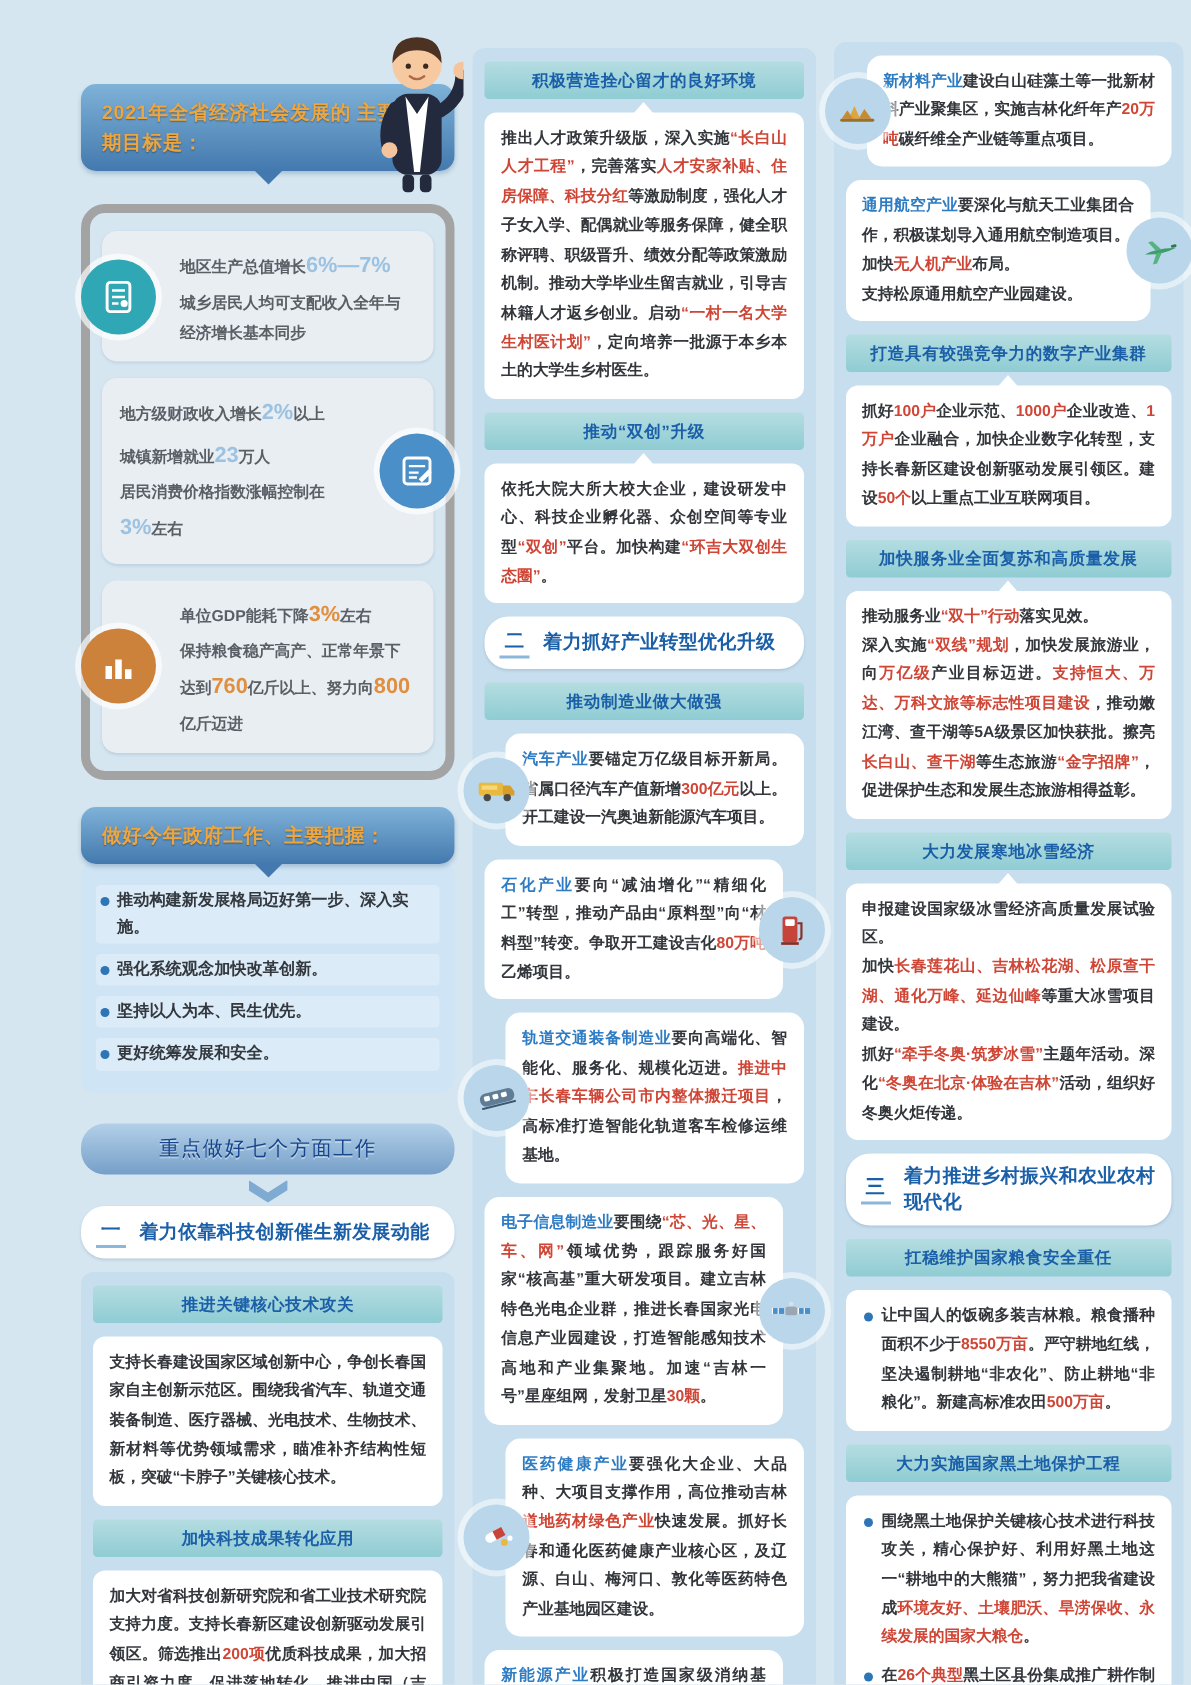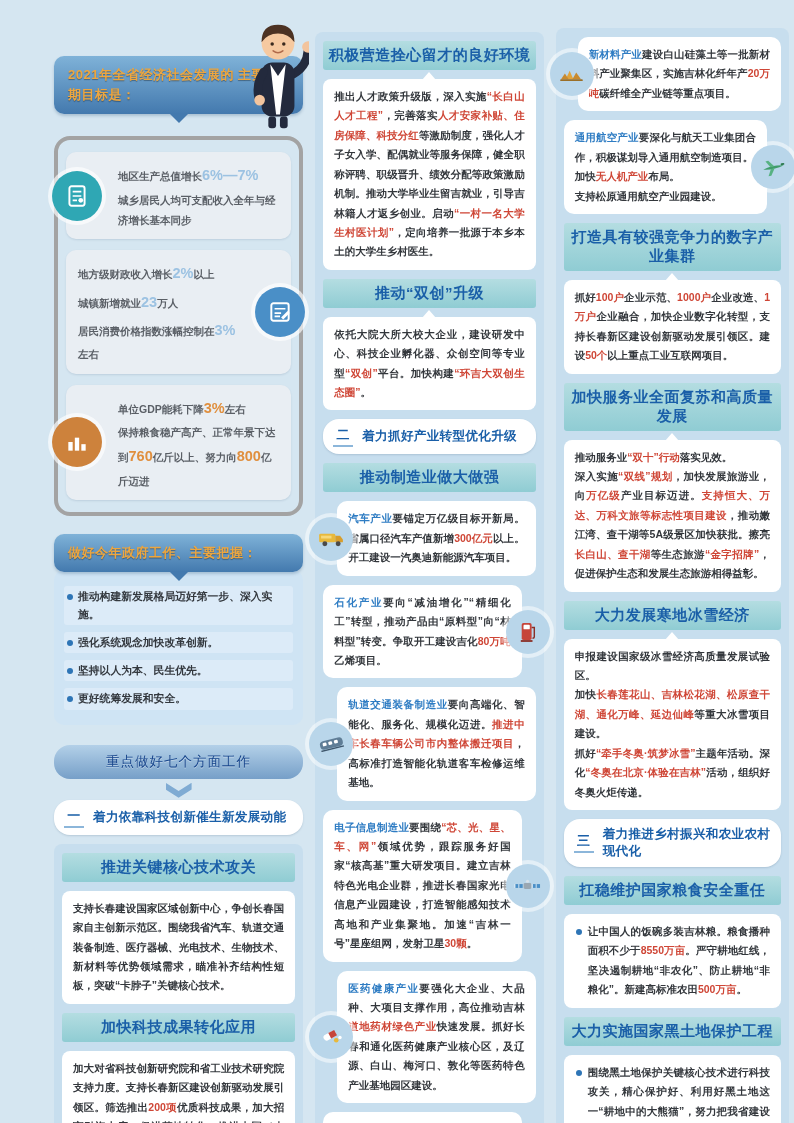--- a/index.html
+++ b/index.html
@@ -13,21 +13,21 @@
 
   
   .big-banner{position:relative;background:linear-gradient(180deg,#7fb2d8 0%,#4379ae 100%);border-radius:10px;
     padding:9px 14px;color:#eda63f;font-weight:bold;font-size:13px;line-height:1.55;letter-spacing:.5px;
     text-shadow:0 1px 1px rgba(0,0,0,.35);box-shadow:0 2px 3px rgba(40,80,120,.25);z-index:2;}
   .big-banner .notch{position:absolute;left:50%;bottom:-9px;margin-left:-10px;width:0;height:0;
     border-left:10px solid transparent;border-right:10px solid transparent;border-top:10px solid #4379ae;}
   .mascot{position:absolute;right:-6px;top:-38px;z-index:3;}
 
   
-  .goals-box{border:4px solid #a3a3a3;border-radius:16px;margin-top:22px;padding:12px 8px;display:flex;flex-direction:column;gap:11px;}
+  .goals-box{border:6px solid #a3a3a3;border-radius:16px;margin-top:22px;padding:12px 8px;display:flex;flex-direction:column;gap:11px;}
   .stat-card{position:relative;background:#e9eef3;border-radius:10px;padding:9px 12px;font-size:10.5px;font-weight:700;
     color:#5a5f66;line-height:1.95;box-shadow:0 1px 2px rgba(60,90,120,.15);}
   .stat-card.icon-left{padding-left:52px;}
   .stat-card.icon-right{padding-right:52px;}
   .stat-icon{position:absolute;width:50px;height:50px;border-radius:50%;display:flex;align-items:center;justify-content:center;
     top:50%;transform:translateY(-50%);box-shadow:0 0 0 4px rgba(255,255,255,.65);}
   .stat-card.icon-left .stat-icon{left:-14px;}
   .stat-card.icon-right .stat-icon{right:-14px;}
 
   
@@ -43,21 +43,21 @@
   .down-arrow{width:26px;height:15px;margin:4px auto 2px;background:#7fabd3;
     clip-path:polygon(0 0,50% 55%,100% 0,100% 45%,50% 100%,0 45%);}
 
   
   .part-header{background:#ffffff;border-radius:16px;padding:7px 10px;display:flex;align-items:center;gap:9px;
     color:#1a5fa8;font-weight:bold;font-size:12.6px;box-shadow:0 1px 2px rgba(60,90,120,.2);letter-spacing:.3px;}
   .part-marker{min-width:20px;text-align:center;font-size:13px;color:#1a5fa8;border-bottom:2px solid #8cb6da;padding-bottom:1px;}
 
   
   .panel{background:#c7deee;border-radius:8px;padding:9px 8px;display:flex;flex-direction:column;gap:9px;margin-top:9px;}
-  .sub-banner{background:linear-gradient(180deg,#b4dde1 0%,#8fccd3 100%);color:#1a5fa8;font-weight:bold;font-size:15px;
+  .sub-banner{background:linear-gradient(180deg,#b4dde1 0%,#8fccd3 100%);color:#1a5fa8;font-weight:bold;font-size:11px;
     text-align:center;padding:5px 4px;border-radius:3px;letter-spacing:.5px;}
   .white-card{position:relative;background:#ffffff;border-radius:8px;padding:8px 11px;font-size:10.5px;line-height:1.85;
     color:#33373c;font-weight:600;text-align:justify;}
   .white-card.notched::before{content:'';position:absolute;top:-7px;left:50%;margin-left:-7px;width:0;height:0;
     border-left:7px solid transparent;border-right:7px solid transparent;border-bottom:8px solid #ffffff;}
 
   
   .ind-card{position:relative;background:#fff;border-radius:10px;padding:8px 11px;font-size:10.5px;line-height:1.85;
     color:#33373c;font-weight:600;text-align:justify;}
   .ind-card.icon-left{margin-left:14px;}

